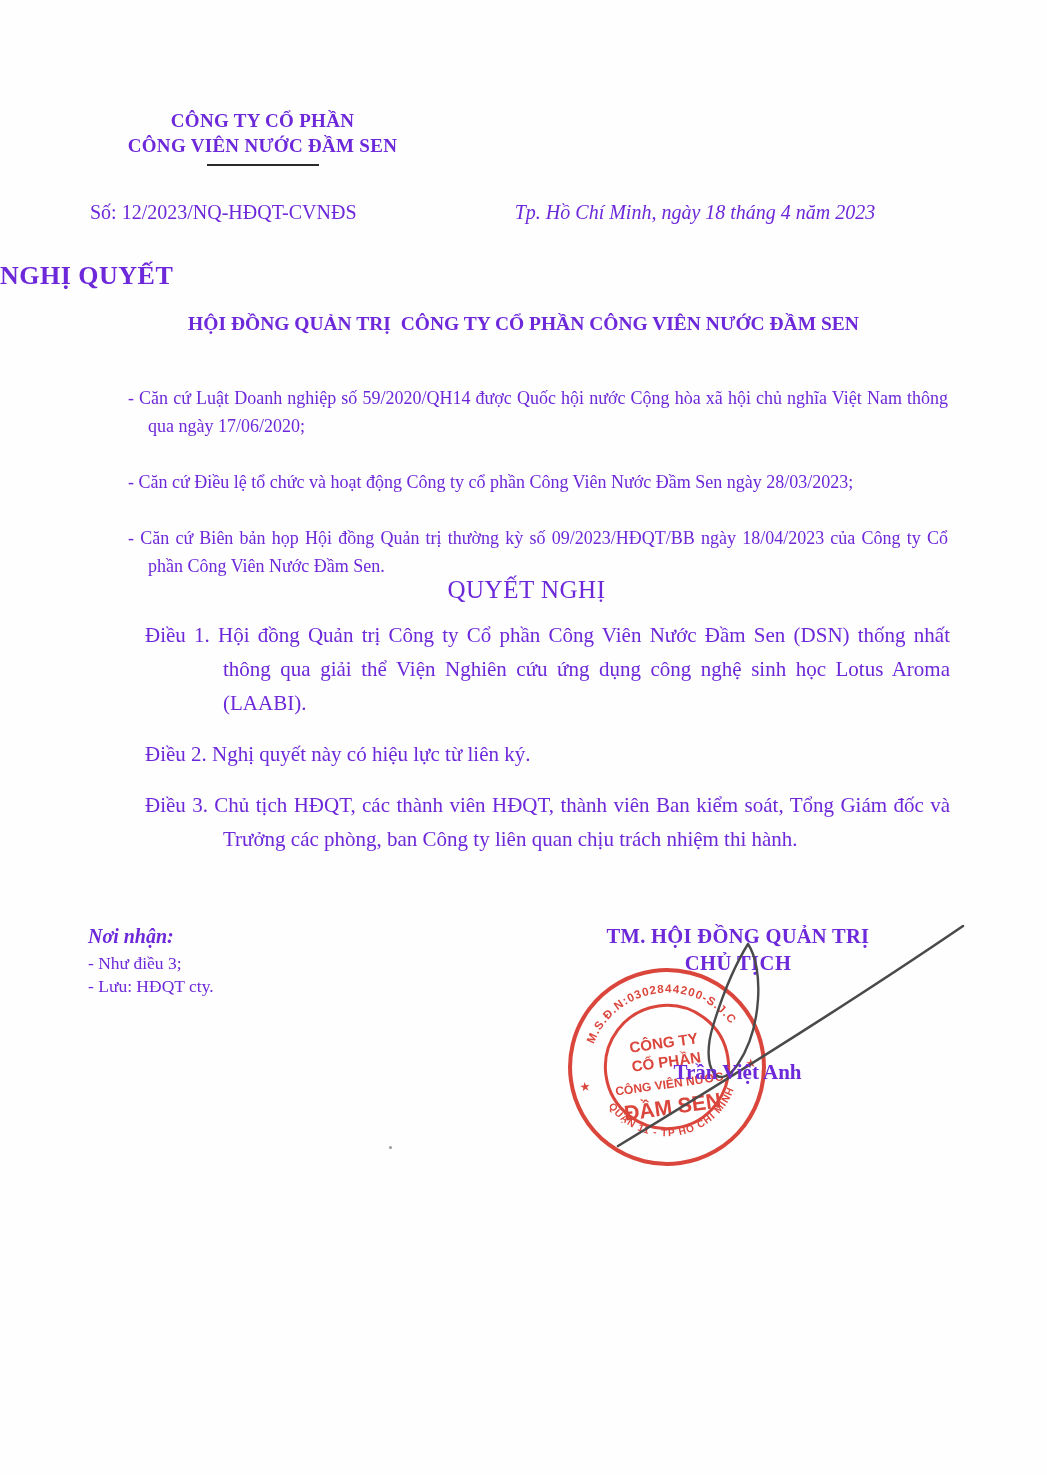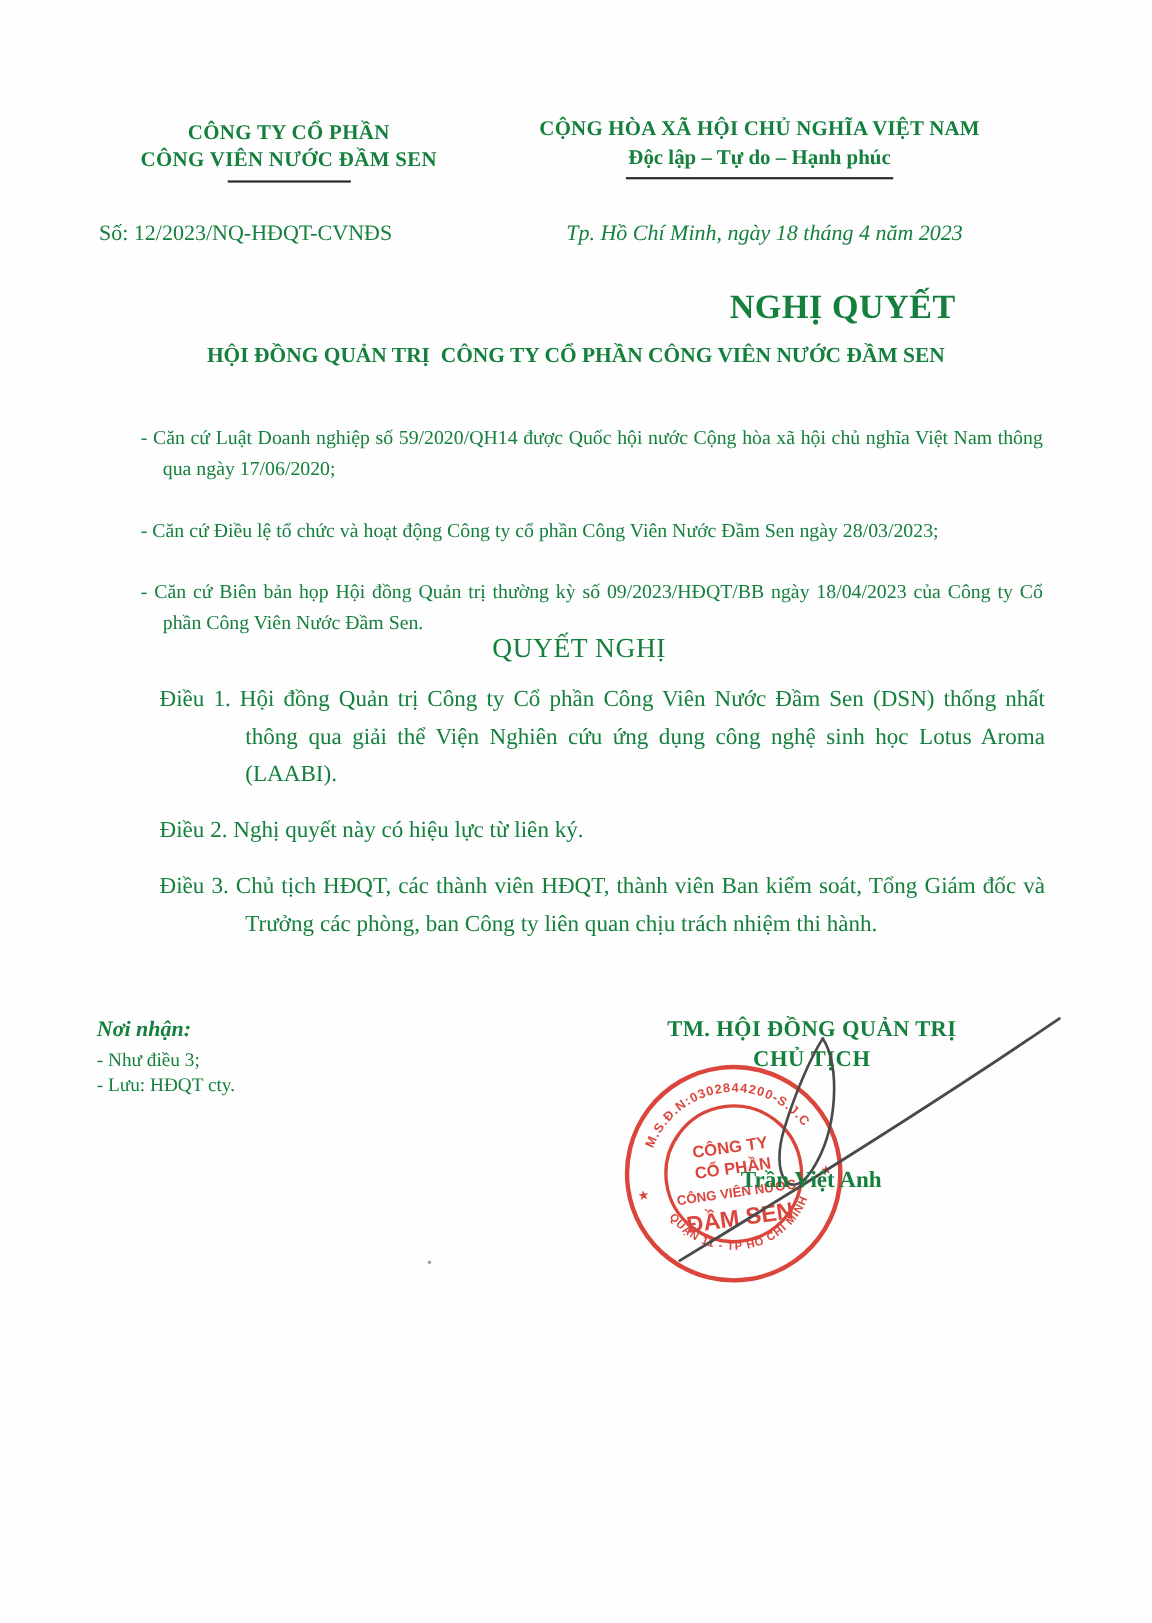--- a/index.html
+++ b/index.html
@@ -1,36 +1,36 @@
 <!DOCTYPE html>
 <html><head>
 <meta charset="utf-8">
 <style>
   html,body{margin:0;padding:0;background:#ffffff;}
   .page{
     position:relative;
     width:1047px;height:1475px;
     background:#fefefe;
     font-family:"Liberation Serif","DejaVu Serif",serif;
-    color:#15803d;
+    color:#6d28d9;
     overflow:hidden;
   }
   
   .header-left{position:absolute;left:95px;top:110px;width:335px;text-align:center;}
   .header-left .hl1{font-weight:bold;font-size:19px;letter-spacing:.3px;}
   .header-left .hl2{font-weight:bold;font-size:19px;letter-spacing:.3px;margin-top:3px;}
   .header-left .rule{width:112px;border-top:2px solid #2a2a2a;margin:7px auto 0;}
   .doc-number{position:absolute;left:90px;top:201px;font-weight:normal;font-size:20px;}
   .header-right{position:absolute;left:443px;top:107px;width:495px;text-align:center;}
   .header-right .hr1{font-weight:bold;font-size:19px;letter-spacing:.2px;}
   .header-right .hr2{font-weight:bold;font-size:19px;margin-top:4px;}
   .header-right .rule{width:243px;border-top:2px solid #2a2a2a;margin:6px auto 0;}
   .dateline{position:absolute;left:455px;top:201px;width:480px;text-align:center;font-style:italic;font-size:20px;}
   
-  .title{position:absolute;left:0;top:261px;width:869px;text-align:right;font-weight:bold;font-size:31px;letter-spacing:.5px;}
+  .title{position:absolute;left:0;top:261px;width:869px;text-align:left;font-weight:bold;font-size:26px;letter-spacing:.5px;}
   .subtitle{position:absolute;left:0;top:313px;width:1047px;text-align:center;font-weight:bold;font-size:19.5px;white-space:pre-wrap;}
   
   .premises{position:absolute;left:128px;top:356px;width:820px;}
   .premise{font-size:18px;line-height:28px;text-align:justify;padding-left:20px;text-indent:-20px;margin-bottom:6px;margin-top:28px;}
   
   .decision-heading{position:absolute;left:3px;top:576px;width:1047px;text-align:center;font-weight:normal;font-size:25px;letter-spacing:.5px;}
   .articles{position:absolute;left:145px;top:618px;width:805px;}
   .article{font-size:21px;line-height:34px;text-align:justify;padding-left:78px;text-indent:-78px;margin-bottom:17px;}
   .article .lbl{font-weight:normal;}
   
@@ -51,25 +51,20 @@
 
 <div class="page">
 
   <div class="header-left">
     <div class="hl1">CÔNG TY CỔ PHẦN</div>
     <div class="hl2">CÔNG VIÊN NƯỚC ĐẦM SEN</div>
     <div class="rule"></div>
   </div>
   <div class="doc-number">Số: 12/2023/NQ-HĐQT-CVNĐS</div>
 
-  <div class="header-right">
-    <div class="hr1">CỘNG HÒA XÃ HỘI CHỦ NGHĨA VIỆT NAM</div>
-    <div class="hr2">Độc lập – Tự do – Hạnh phúc</div>
-    <div class="rule"></div>
-  </div>
   <div class="dateline">Tp. Hồ Chí Minh, ngày 18 tháng 4 năm 2023</div>
 
   <div class="title">NGHỊ QUYẾT</div>
   <div class="subtitle">HỘI ĐỒNG QUẢN TRỊ  CÔNG TY CỔ PHẦN CÔNG VIÊN NƯỚC ĐẦM SEN</div>
 
   <div class="premises">
     <div class="premise">- Căn cứ Luật Doanh nghiệp số 59/2020/QH14 được Quốc hội nước Cộng hòa xã hội chủ nghĩa Việt Nam thông qua ngày 17/06/2020;</div>
     <div class="premise">- Căn cứ Điều lệ tổ chức và hoạt động Công ty cổ phần Công Viên Nước Đầm Sen ngày 28/03/2023;</div>
     <div class="premise">- Căn cứ Biên bản họp Hội đồng Quản trị thường kỳ số 09/2023/HĐQT/BB ngày 18/04/2023 của Công ty Cổ phần Công Viên Nước Đầm Sen.</div>
   </div>

